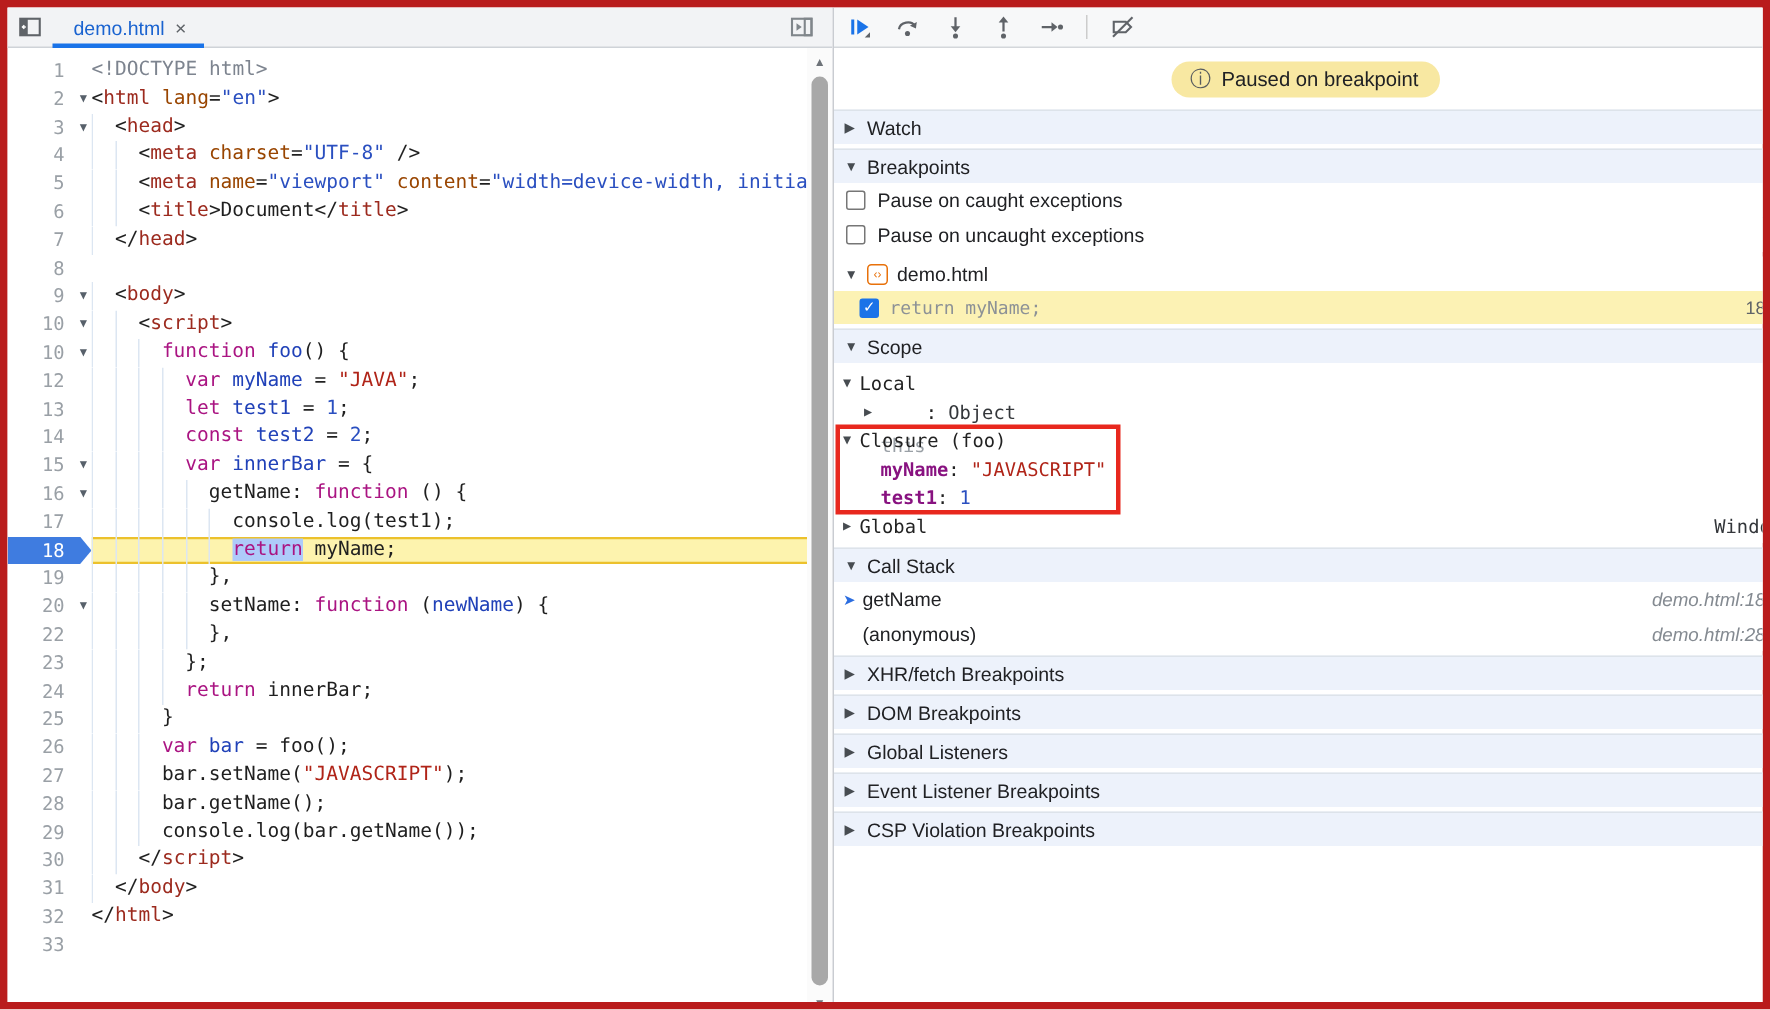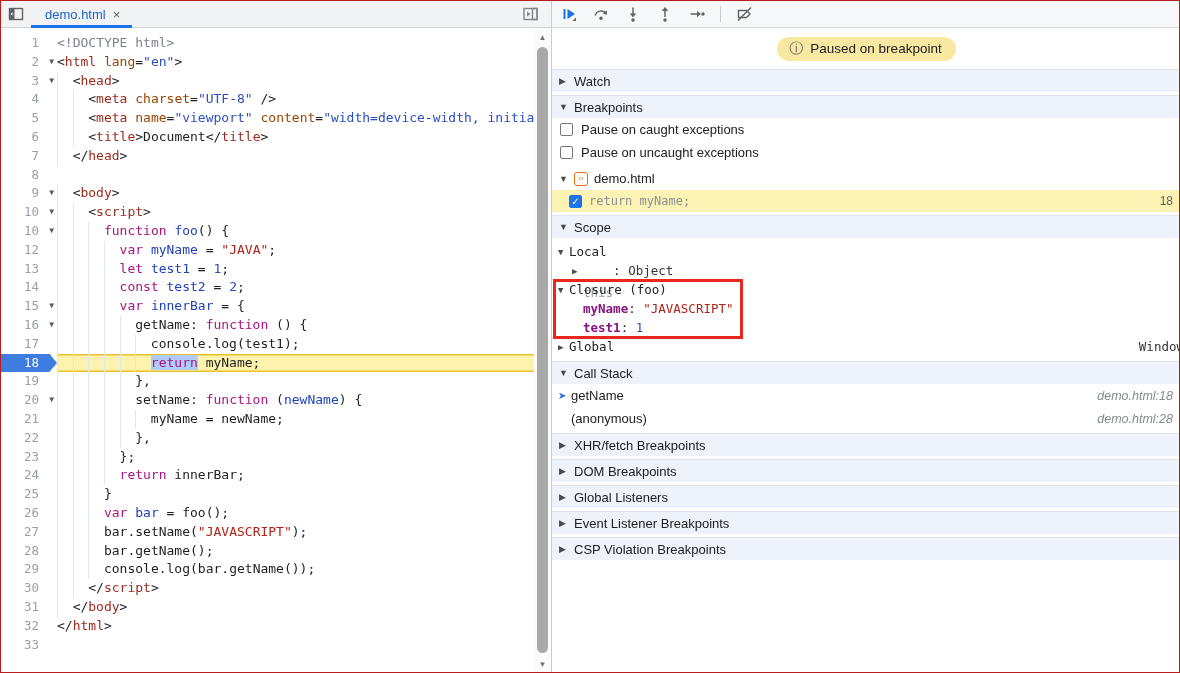--- a/index.html
+++ b/index.html
@@ -1,17 +1,17 @@
 <!DOCTYPE html>
 <html><head>
 <meta charset="utf-8">
 <style>
   * { margin:0; padding:0; box-sizing:border-box; }
   body { font-family:"Liberation Sans", sans-serif; background:#fff; }
-  .app { position:relative; width:1180px; height:673px; background:#fff; overflow:hidden; border:1px solid #b91c1c; }
+  .app { position:relative; width:1180px; height:673px; background:#fff; overflow:hidden; border:5px solid #b91c1c; }
 
   
   .left-pane { position:absolute; left:0; top:0; width:550px; height:673px; background:#fff; }
   .tabbar { position:relative; height:27px; background:#f2f3f5; border-bottom:1px solid #cfd3d8; display:flex; align-items:stretch; }
   .nav-toggle { width:30px; display:flex; align-items:center; justify-content:center; cursor:pointer; }
   .tab { position:relative; display:flex; align-items:center; gap:7px; padding:0 12px 0 14px; color:#1a63d0; font-size:13px; }
   .tab .underline { position:absolute; left:0; right:0; bottom:-1px; height:3px; background:#1a73e8; }
   .tab-close { color:#5f6368; font-size:13px; line-height:13px; cursor:pointer; }
   .panel-toggle { position:absolute; right:12px; top:5px; cursor:pointer; }
 
@@ -236,26 +236,20 @@
           </div>
           <div class="cl">
             <span class="gutwrap">
               <span class="lnum">20</span>
               <span class="fold">▼</span>
             </span>
             <span class="ctext"><span class="ig"></span><span class="ig"></span><span class="ig"></span><span class="ig"></span><span class="ig"></span><span>setName</span><span>: </span><span class="tk-kw">function</span><span> (</span><span class="tk-def">newName</span><span>) {</span></span>
           </div>
           <div class="cl">
             <span class="gutwrap">
-              <span class="lnum">21</span>
-            </span>
-            <span class="ctext"><span class="ig"></span><span class="ig"></span><span class="ig"></span><span class="ig"></span><span class="ig"></span><span class="ig"></span><span>myName = newName;</span></span>
-          </div>
-          <div class="cl">
-            <span class="gutwrap">
               <span class="lnum">22</span>
             </span>
             <span class="ctext"><span class="ig"></span><span class="ig"></span><span class="ig"></span><span class="ig"></span><span class="ig"></span><span>},</span></span>
           </div>
           <div class="cl">
             <span class="gutwrap">
               <span class="lnum">23</span>
             </span>
             <span class="ctext"><span class="ig"></span><span class="ig"></span><span class="ig"></span><span class="ig"></span><span>};</span></span>
           </div>

